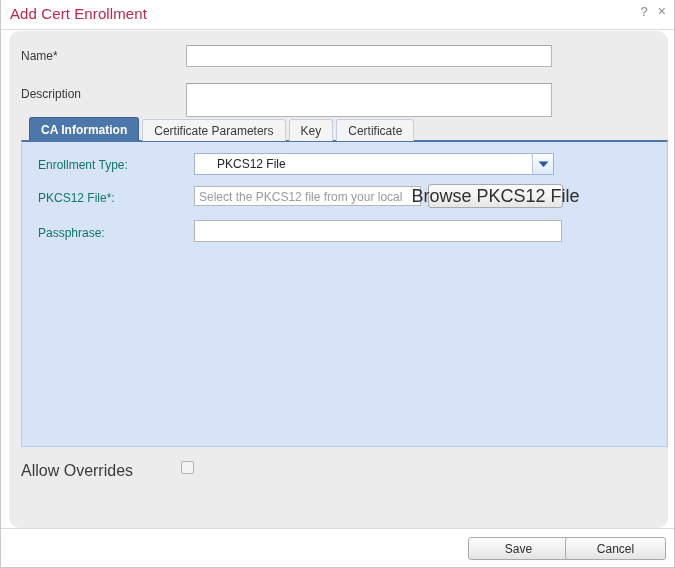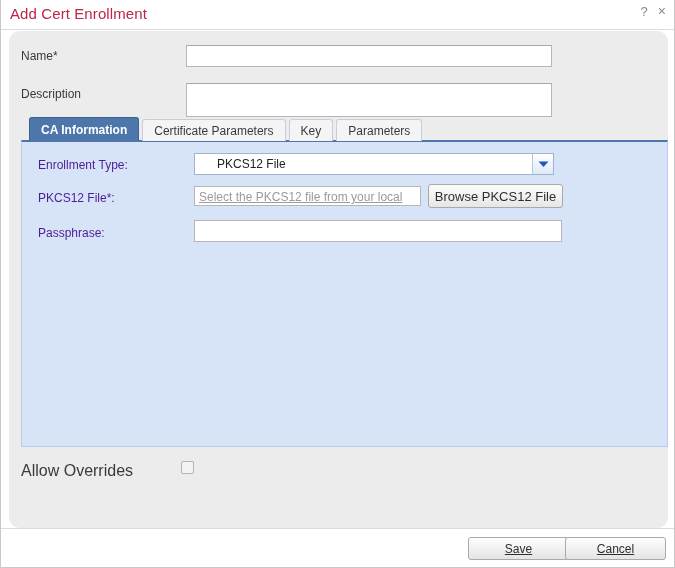--- a/index.html
+++ b/index.html
@@ -169,21 +169,21 @@
     box-sizing: border-box;
     background: #d7e3f7;
     border: 1px solid #b9cbe6;
     border-top: 2px solid #4d76ab;
   }
 
   
   .pf-label {
     position: absolute;
     font-size: 12px;
-    color: #4c1d95;
+    color: #0f766e;
     white-space: nowrap;
   }
   .sel-wrap {
     position: absolute;
     box-sizing: border-box;
     background: #ffffff;
     border: 1px solid #9fb4d0;
     display: flex;
     align-items: center;
   }
@@ -211,29 +211,28 @@
     position: absolute;
     box-sizing: border-box;
     background: #ffffff;
     border: 1px solid #b6b6b6;
     font-size: 12px;
     color: #9a9a9a;
     padding: 3px 4px;
     overflow: hidden;
     white-space: nowrap;
     font-family: "Liberation Sans", sans-serif;
-    text-decoration: underline;
   }
   .gray-button {
     position: absolute;
     box-sizing: border-box;
     background: linear-gradient(#fdfdfd, #e6e6e6);
     border: 1px solid #a9a9a9;
     border-radius: 3px;
-    font-size: 13px;
+    font-size: 18px;
     color: #2e2e2e;
     font-family: "Liberation Sans", sans-serif;
     display: flex;
     align-items: center;
     justify-content: center;
     cursor: pointer;
     white-space: nowrap;
   }
   #passphrase-input {
     position: absolute;
@@ -294,21 +293,20 @@
     background: linear-gradient(#fefefe, #e4e4e4);
     border: 1px solid #a9a9a9;
     border-radius: 3px;
     font-size: 12px;
     color: #2e2e2e;
     font-family: "Liberation Sans", sans-serif;
     display: flex;
     align-items: center;
     justify-content: center;
     cursor: pointer;
-    text-decoration: underline;
   }
   #save-button { right: 105px; }
   #cancel-button { right: 8px; }
 </style>
 </head>
 <body>
 
 <div class="dialog">
 
   <div class="titlebar">
@@ -329,21 +327,21 @@
     <div class="field-row" style="top:52px; height:36px;">
       <span class="field-label">Description</span>
       <textarea class="txt-input" id="description-input" style=""></textarea>
     </div>
 
     <div class="tabs-wrap">
       <div class="tab-strip">
         <div class="tab active">CA Information</div>
         <div class="tab">Certificate Parameters</div>
         <div class="tab">Key</div>
-        <div class="tab">Parameters</div>
+        <div class="tab">Certificate</div>
       </div>
 
       <div class="tab-panel">
 
         <span class="pf-label" style="left:16px; top:16px;">Enrollment Type:</span>
         <div class="sel-wrap" style="left:172px; top:11px; width:360px; height:22px;">
           <span class="sel-value">PKCS12 File</span>
           <span class="sel-arrow">
             <svg width="11" height="7" viewBox="0 0 11 7">
               <path d="M0.5 0.5 L5.5 6 L10.5 0.5 Z" fill="#1f5bb5"></path>

